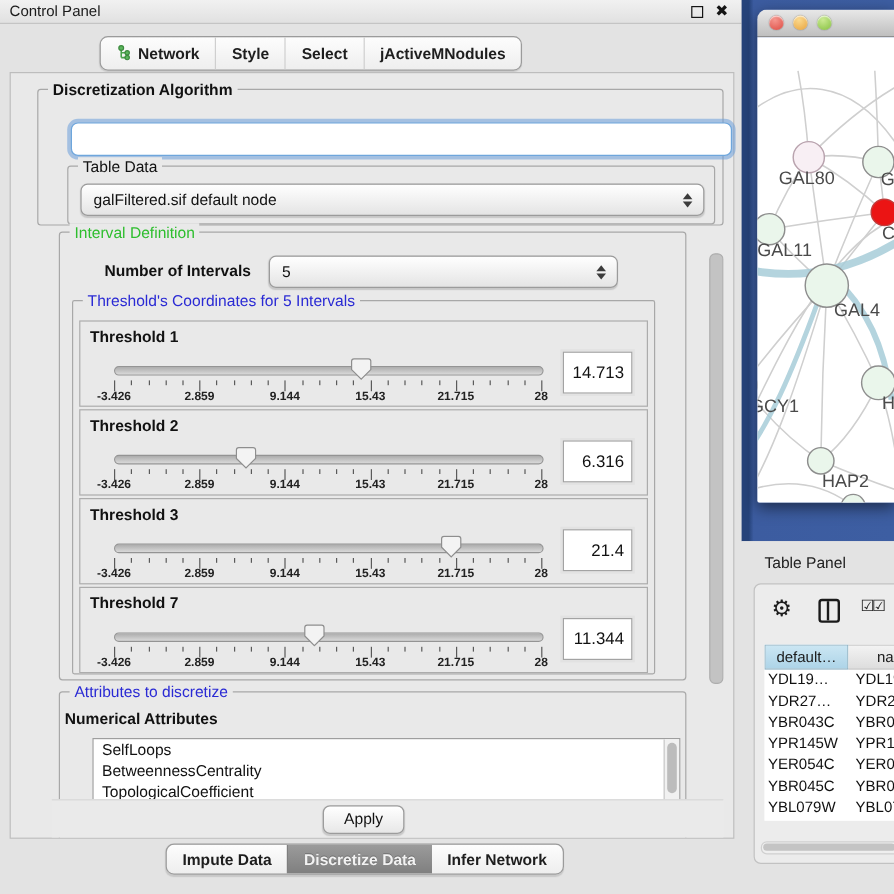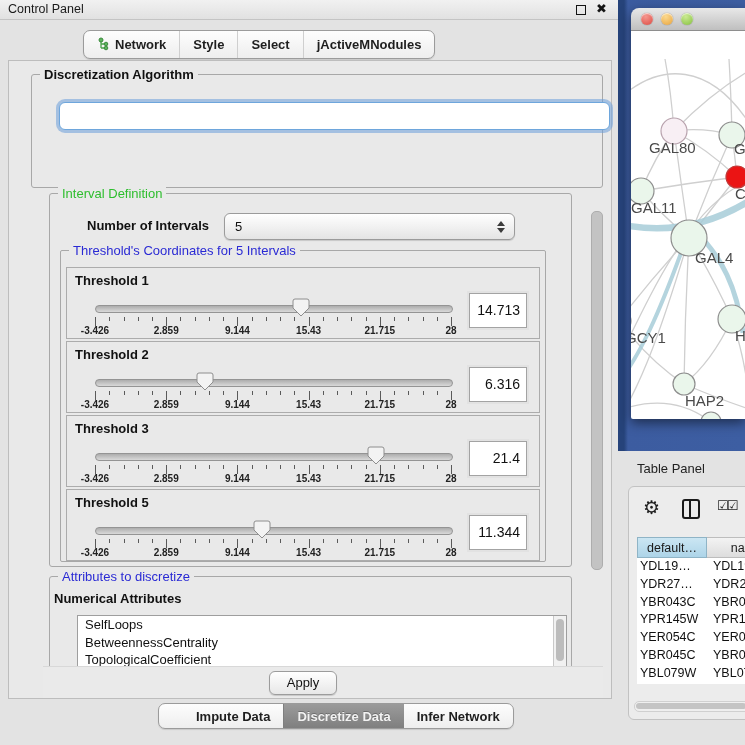--- a/index.html
+++ b/index.html
@@ -16,21 +16,21 @@
   .seg{position:absolute;display:inline-flex;border:1px solid #9B9B9B;border-radius:7px;
     background:linear-gradient(#FDFDFD,#EEEEEE);overflow:hidden;box-shadow:0 1px 1px rgba(0,0,0,.12);}
   .seg-item{display:flex;align-items:center;padding:0 13px;font-size:13px;font-weight:bold;color:#1E1E1E;
     border-left:1px solid #CFCFCF;white-space:nowrap;cursor:default;}
   .seg-item:first-child{border-left:none;}
   .seg-item.selected{background:linear-gradient(#9B9B9B,#7F7F7F);color:#F2F2F2;border-left-color:#7F7F7F;
     text-shadow:0 -1px 0 rgba(0,0,0,.25);}
   .seg-item.selected + .seg-item{border-left:none;}
   #top-tabs{left:83px;top:30px;height:27px;}
   #top-tabs .seg-item{height:27px;}
-  #bottom-tabs{left:158px;top:703px;height:24px;padding-left:24px;}
+  #bottom-tabs{left:138px;top:703px;height:24px;}
   #bottom-tabs .seg-item{height:24px;}
   .net-icon{margin-right:6px;margin-top:1px;}
 
   .cp-content{position:absolute;left:8px;top:60px;width:602px;height:637px;background:#E9E9E9;
     border:1px solid #BDBDBD;}
   .groupbox{position:absolute;border:1px solid #A8A8A8;border-radius:3px;}
   .group-title{position:absolute;top:-8px;left:8px;background:#E9E9E9;padding:0 4px;font-size:13px;line-height:15px;}
   .gt-black{color:#111;font-weight:bold;}
   .gt-green{color:#2EBE2E;}
   .gt-blue{color:#2A2AD4;}
@@ -151,20 +151,30 @@
     </div>
 
   <div class="cp-content">
 
     <div class="groupbox" style="left:22px;top:13px;width:570px;height:112px;">
       <span class="group-title gt-black">Discretization Algorithm</span>
     </div>
     <div class="combo-focused"></div>
 
 
+    <div class="groupbox" style="left:47px;top:77px;width:538px;height:47px;">
+      <span class="group-title gt-black" style="font-weight:normal;">Table Data</span>
+      <div class="combo" style="left:10px;top:14px;width:518px;height:25px;">
+        <span class="combo-text">galFiltered.sif default node</span>
+        <span class="spinner">
+            <span class="spin-up"></span>
+            <span class="spin-down"></span>
+          </span>
+      </div>
+    </div>
 
     <div class="scrollpane">
 
       <div class="groupbox" style="left:6px;top:9px;width:521px;height:372px;">
         <span class="group-title gt-green">Interval Definition</span>
 
         <span style="position:absolute;left:37px;top:24px;font-size:13px;font-weight:bold;color:#111;">Number of Intervals</span>
         <div class="combo" style="left:174px;top:19px;width:289px;height:25px;">
           <span class="combo-text">5</span>
           <span class="spinner">
@@ -314,21 +324,21 @@
                   <span class="ticklabel" style="left: 142.4px;">9.144</span>
                   <span class="ticklabel" style="left: 213.6px;">15.43</span>
                   <span class="ticklabel" style="left: 284.8px;">21.715</span>
                   <span class="ticklabel" style="left: 356px;">28</span>
                 </div>
     <div class="valbox">
                   <span>21.4</span>
                 </div>
   </div>
               <div class="thr-row" style="top: 238px;">
-    <span class="thr-label">Threshold 5</span>
+    <span class="thr-label">Threshold 7</span>
     <div class="thr-track"></div>
     <div class="thr-handle" style="left: 186.3px;">
       <svg width="18" height="19" viewBox="0 0 18 19">
                     <path d="M3 1 h12 q2 0 2 2 v7 l-8 8 -8 -8 V3 q0 -2 2 -2 z" fill="#F3F3F3" stroke="#8E8E8E" stroke-width="1"></path>
                   </svg>
     </div>
     <div class="ticks">
                   <span class="tick" style="left: 0px; height: 9px;"></span>
                   <span class="tick" style="left: 14.2px; height: 4px;"></span>
                   <span class="tick" style="left: 28.5px; height: 4px;"></span>

